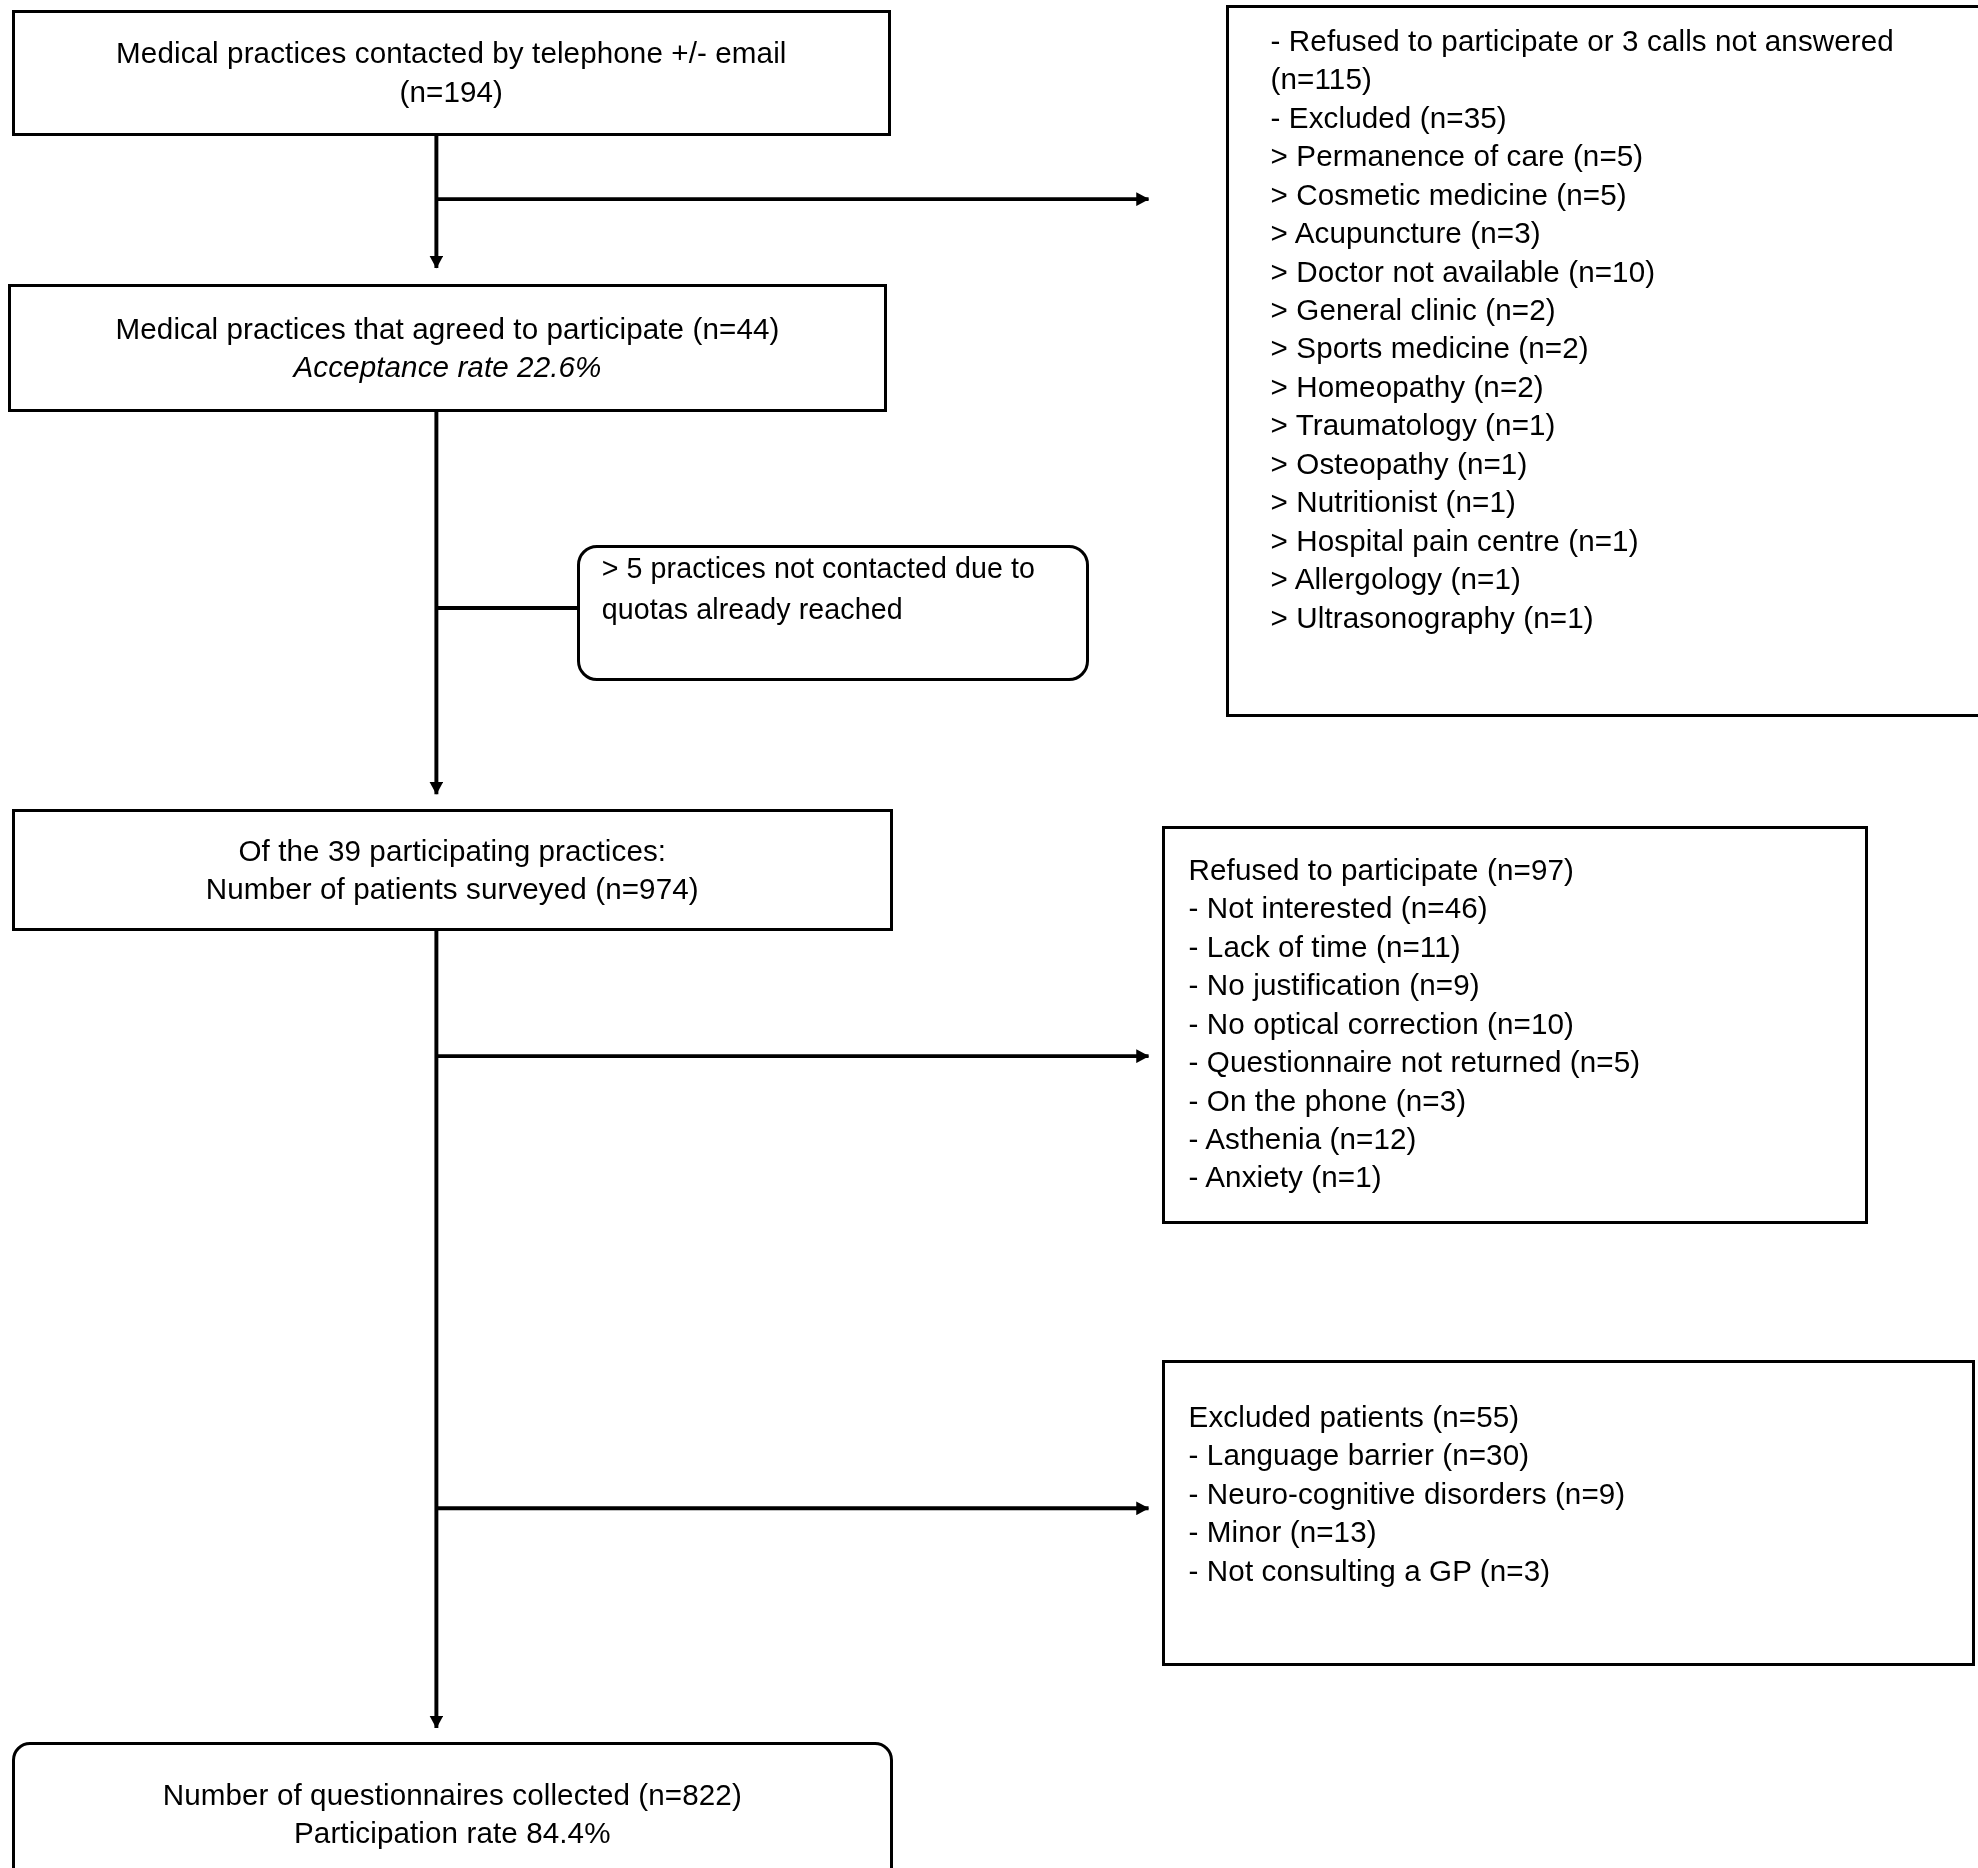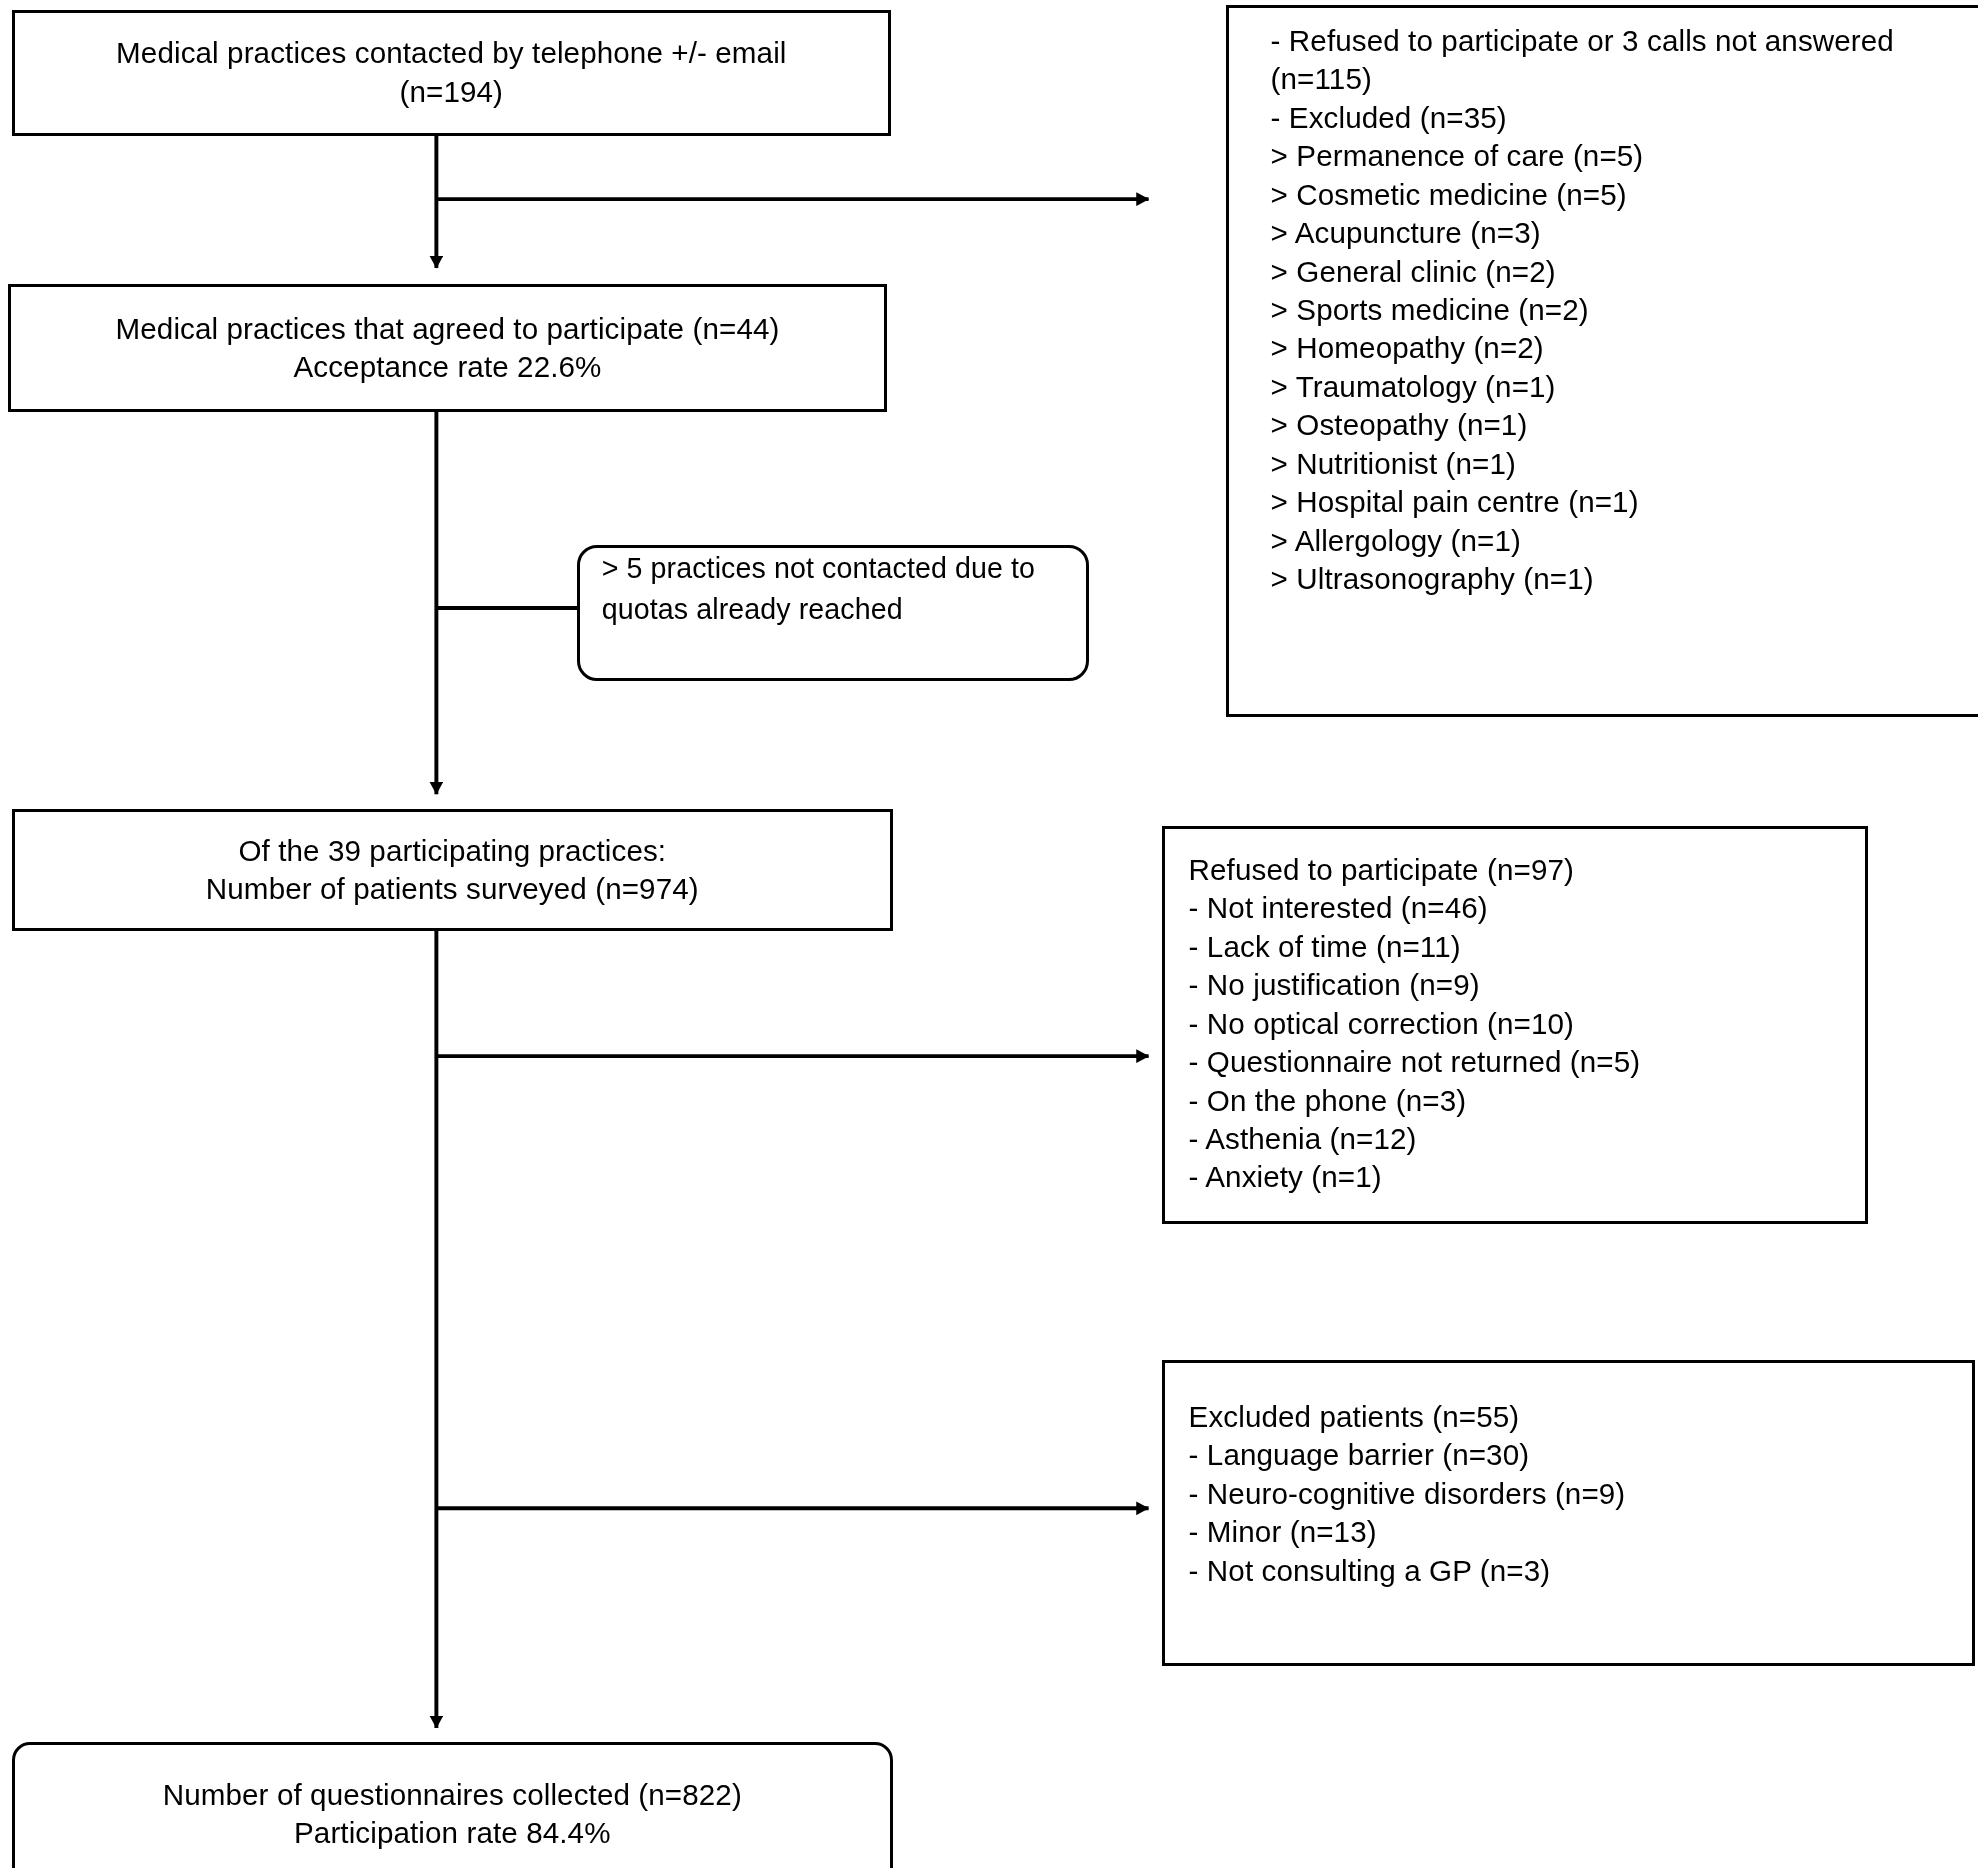--- a/index.html
+++ b/index.html
@@ -45,20 +45,21 @@
     align-items: flex-start;
     text-align: left;
   }
   .line {
     font-size: 29.6px;
     line-height: 1.30;
     white-space: nowrap;
     letter-spacing: 0.1px;
   }
   .line.italic {
+    font-style: italic;
   }
   .listbox .line {
     padding-left: 23.6px;
   }
   #node-quota .line {
     padding-left: 21.7px;
     font-size: 28.6px;
     line-height: 1.42;
   }
   
@@ -126,20 +127,21 @@
     <div class="line">Participation rate 84.4%</div>
   </div>
 
   <div class="node listbox" id="node-excl-practices">
     <div class="line">- Refused to participate or 3 calls not answered</div>
     <div class="line">(n=115)</div>
     <div class="line">- Excluded (n=35)</div>
     <div class="line">&gt; Permanence of care (n=5)</div>
     <div class="line">&gt; Cosmetic medicine (n=5)</div>
     <div class="line">&gt; Acupuncture (n=3)</div>
+    <div class="line">&gt; Doctor not available (n=10)</div>
     <div class="line">&gt; General clinic (n=2)</div>
     <div class="line">&gt; Sports medicine (n=2)</div>
     <div class="line">&gt; Homeopathy (n=2)</div>
     <div class="line">&gt; Traumatology (n=1)</div>
     <div class="line">&gt; Osteopathy (n=1)</div>
     <div class="line">&gt; Nutritionist (n=1)</div>
     <div class="line">&gt; Hospital pain centre (n=1)</div>
     <div class="line">&gt; Allergology (n=1)</div>
     <div class="line">&gt; Ultrasonography (n=1)</div>
   </div>

